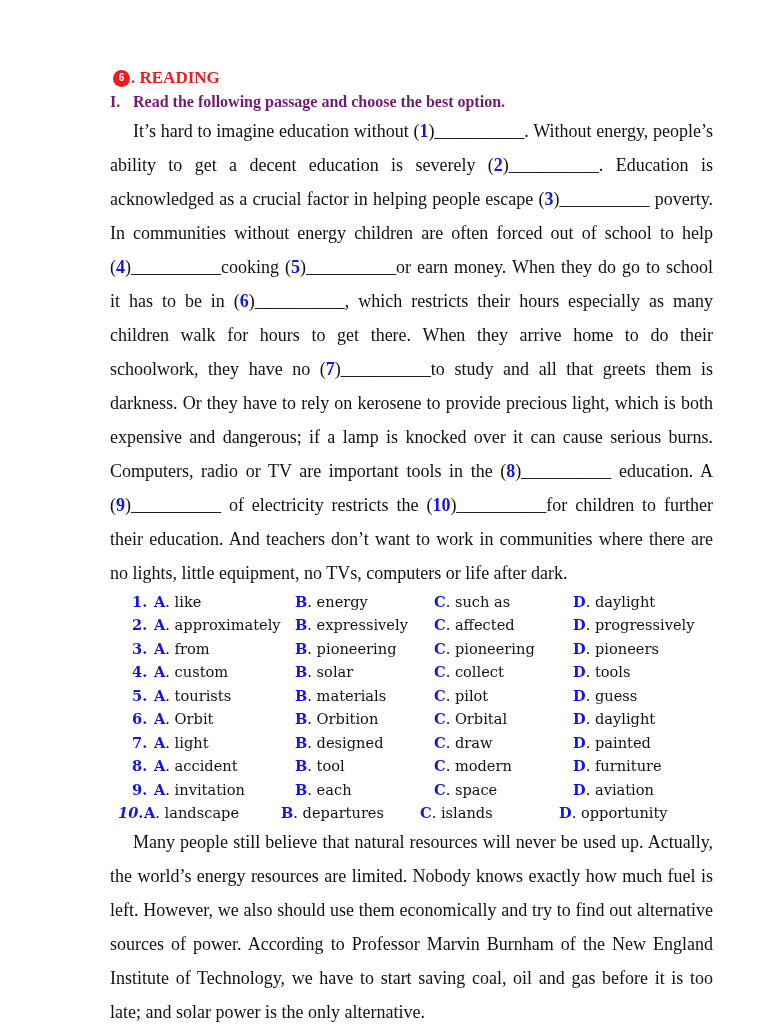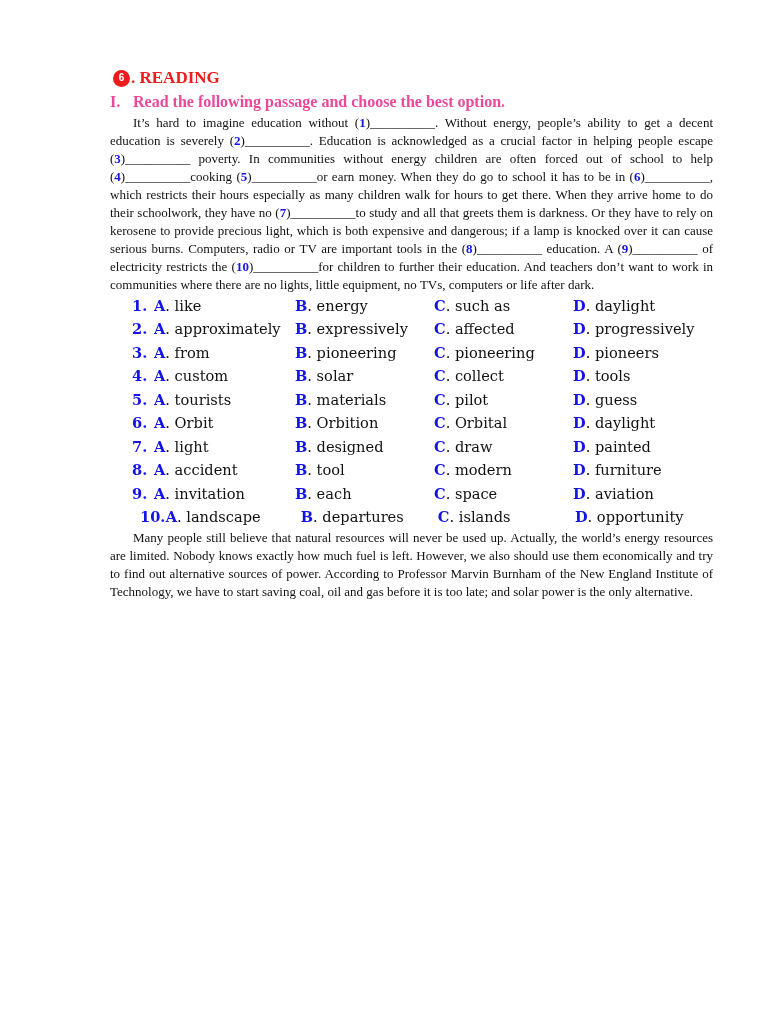--- a/index.html
+++ b/index.html
@@ -2,23 +2,23 @@
 <html><head>
 <meta charset="utf-8">
 <style>
   html, body { margin:0; padding:0; background:#ffffff; }
   body { width:768px; height:1024px; position:relative; overflow:hidden;
          font-family:"Liberation Serif", serif; color:#111; }
   .page { position:absolute; left:110px; top:66px; width:603px; }
   .section-title { font-weight:bold; color:#ee1c1c; font-size:17px; line-height:24px; height:24px; display:flex; align-items:center; }
   .num-circle { display:inline-flex; width:17px; height:17px; border-radius:50%; background:#ee1c1c; color:#fff;
                 font-family:"Liberation Sans", sans-serif; font-size:10px; font-weight:bold; align-items:center; justify-content:center; margin-left:3px; margin-right:1px; }
-  .heading { color:#ec4899; font-weight:bold; font-size:16px; line-height:23.5px; text-align:justify; }
+  .heading { color:#701a75; font-weight:bold; font-size:16px; line-height:23.5px; text-align:justify; }
   .heading .roman { display:inline-block; width:23px; }
-  .para { font-size:13px; line-height:18px; text-align:justify; text-indent:23px; margin:0; }
+  .para { font-size:18px; line-height:34px; text-align:justify; text-indent:23px; margin:0; }
   .blank-num { color:#1414e6; font-weight:bold; }
   .options { margin-top:0; }
   .opt-row { display:flex; height:23.5px; align-items:center; font-family:"DejaVu Serif", serif; font-size:14.6px; }
   .opt-qnum { width:22px; margin-left:22px; color:#1414e6; font-weight:bold; font-family:"DejaVu Serif", serif; }
   .opt { display:flex; }
   .opt .letter { color:#1414e6; font-weight:bold; }
   .col-a { width:141px; }
   .col-b { width:139px; }
   .col-c { width:139px; }
   .col-d { width:140px; }
@@ -205,21 +205,21 @@
         <span class="opt col-c">
           <span class="letter">C</span>
           <span>. space</span>
         </span>
         <span class="opt col-d">
           <span class="letter">D</span>
           <span>. aviation</span>
         </span>
       </div>
       <div class="opt-row">
-        <span class="opt-qnum" style="width: 26px; margin-left: 30px;">10.</span>
+        <span class="opt-qnum" style="width: 26px; margin-left: 8px; font-style: italic;">10.</span>
         <span class="opt col-a" style="width: 137px;">
           <span class="letter">A</span>
           <span>. landscape</span>
         </span>
         <span class="opt col-b">
           <span class="letter">B</span>
           <span>. departures</span>
         </span>
         <span class="opt col-c">
           <span class="letter">C</span>

